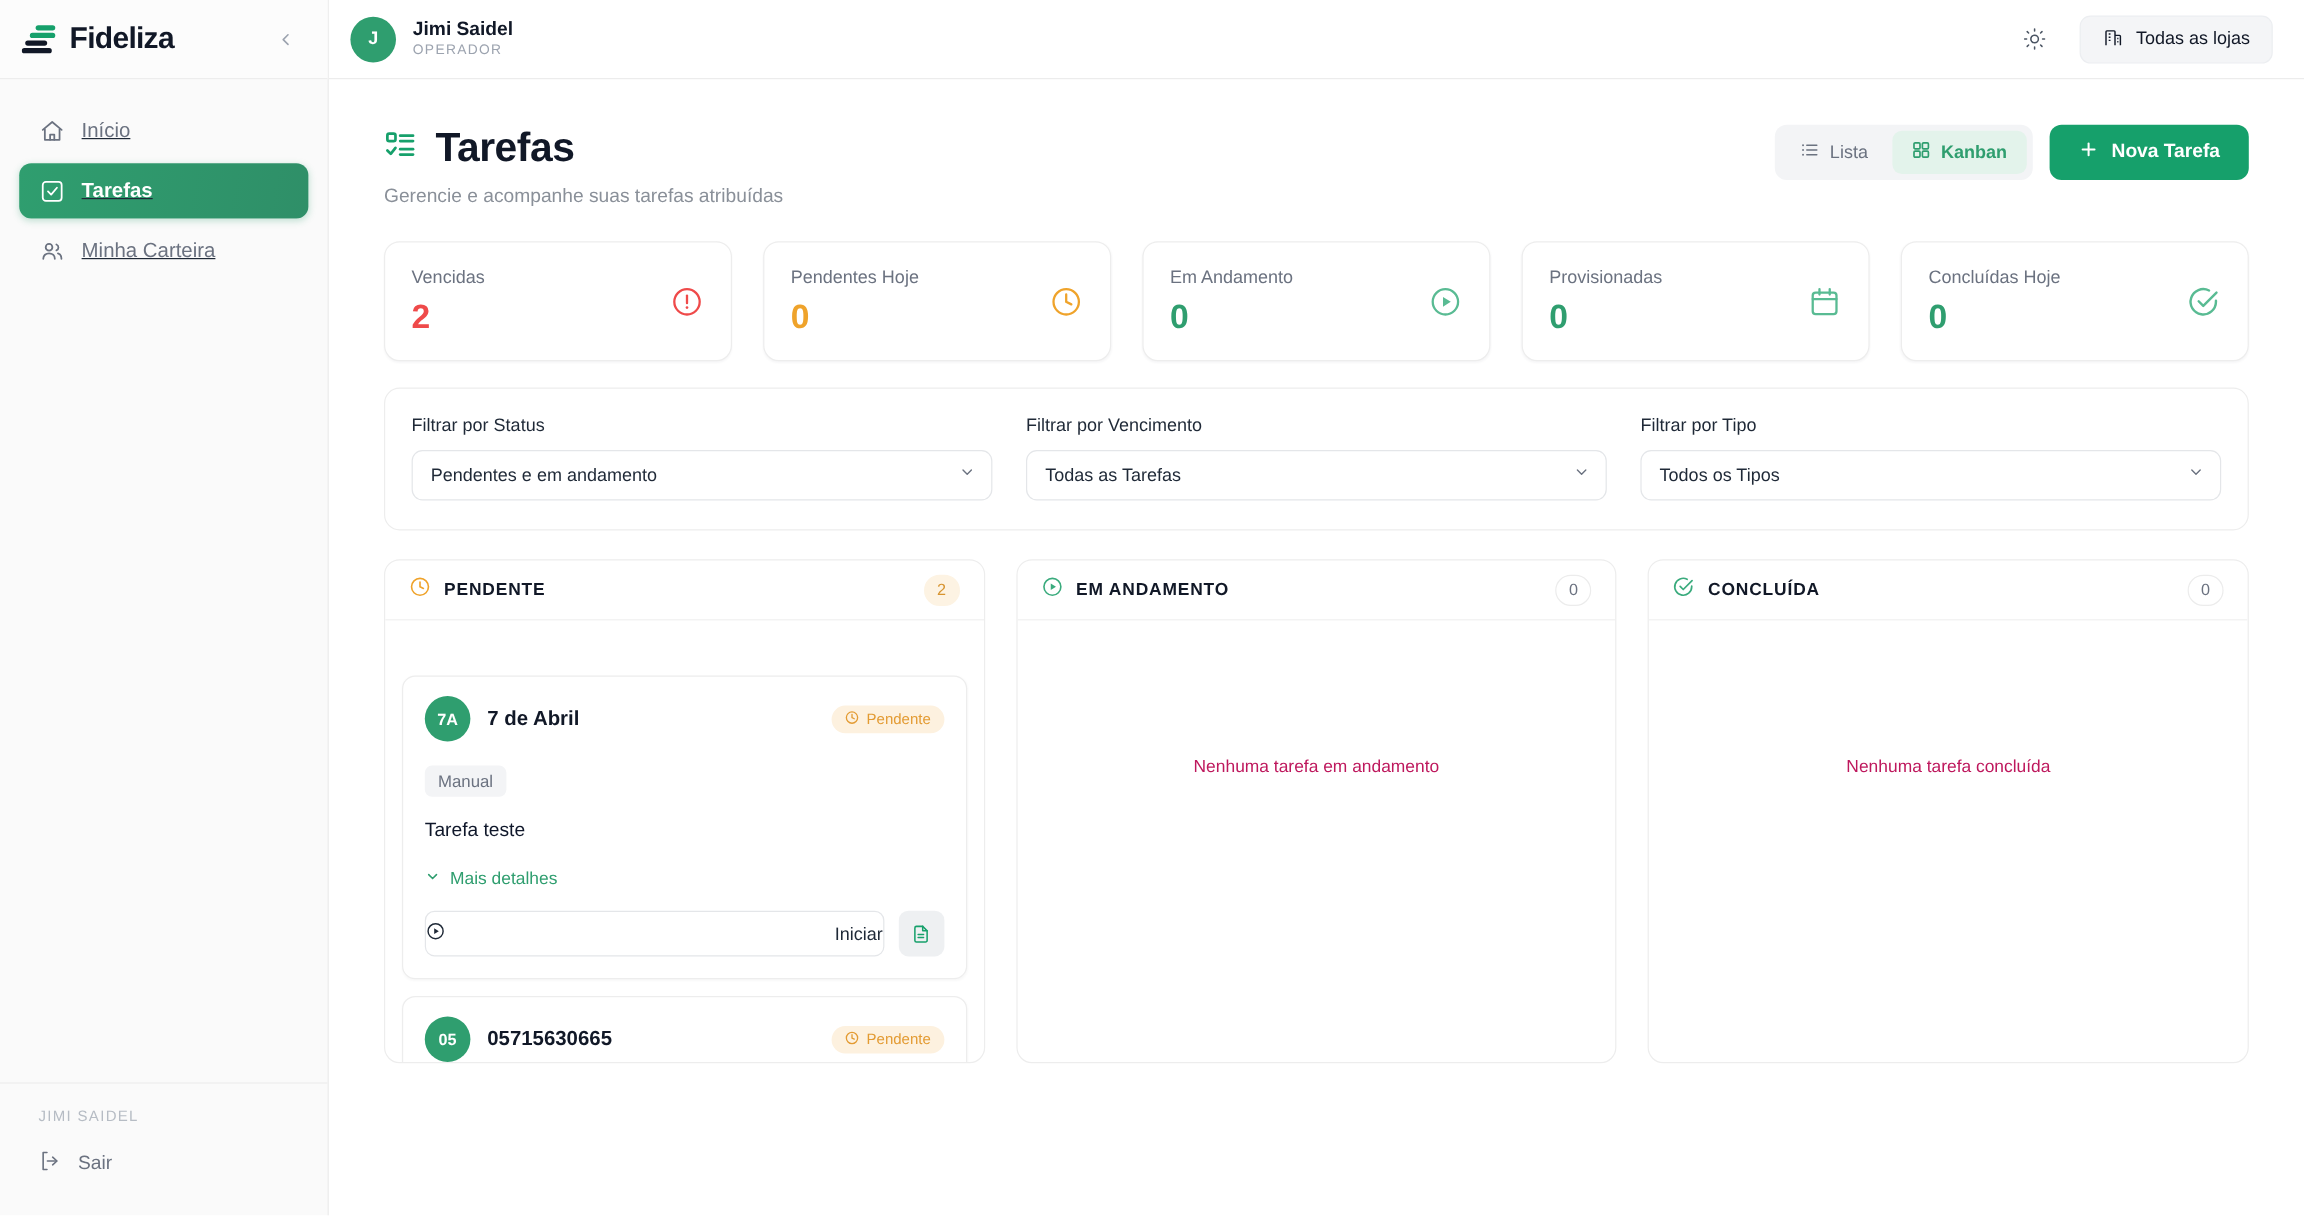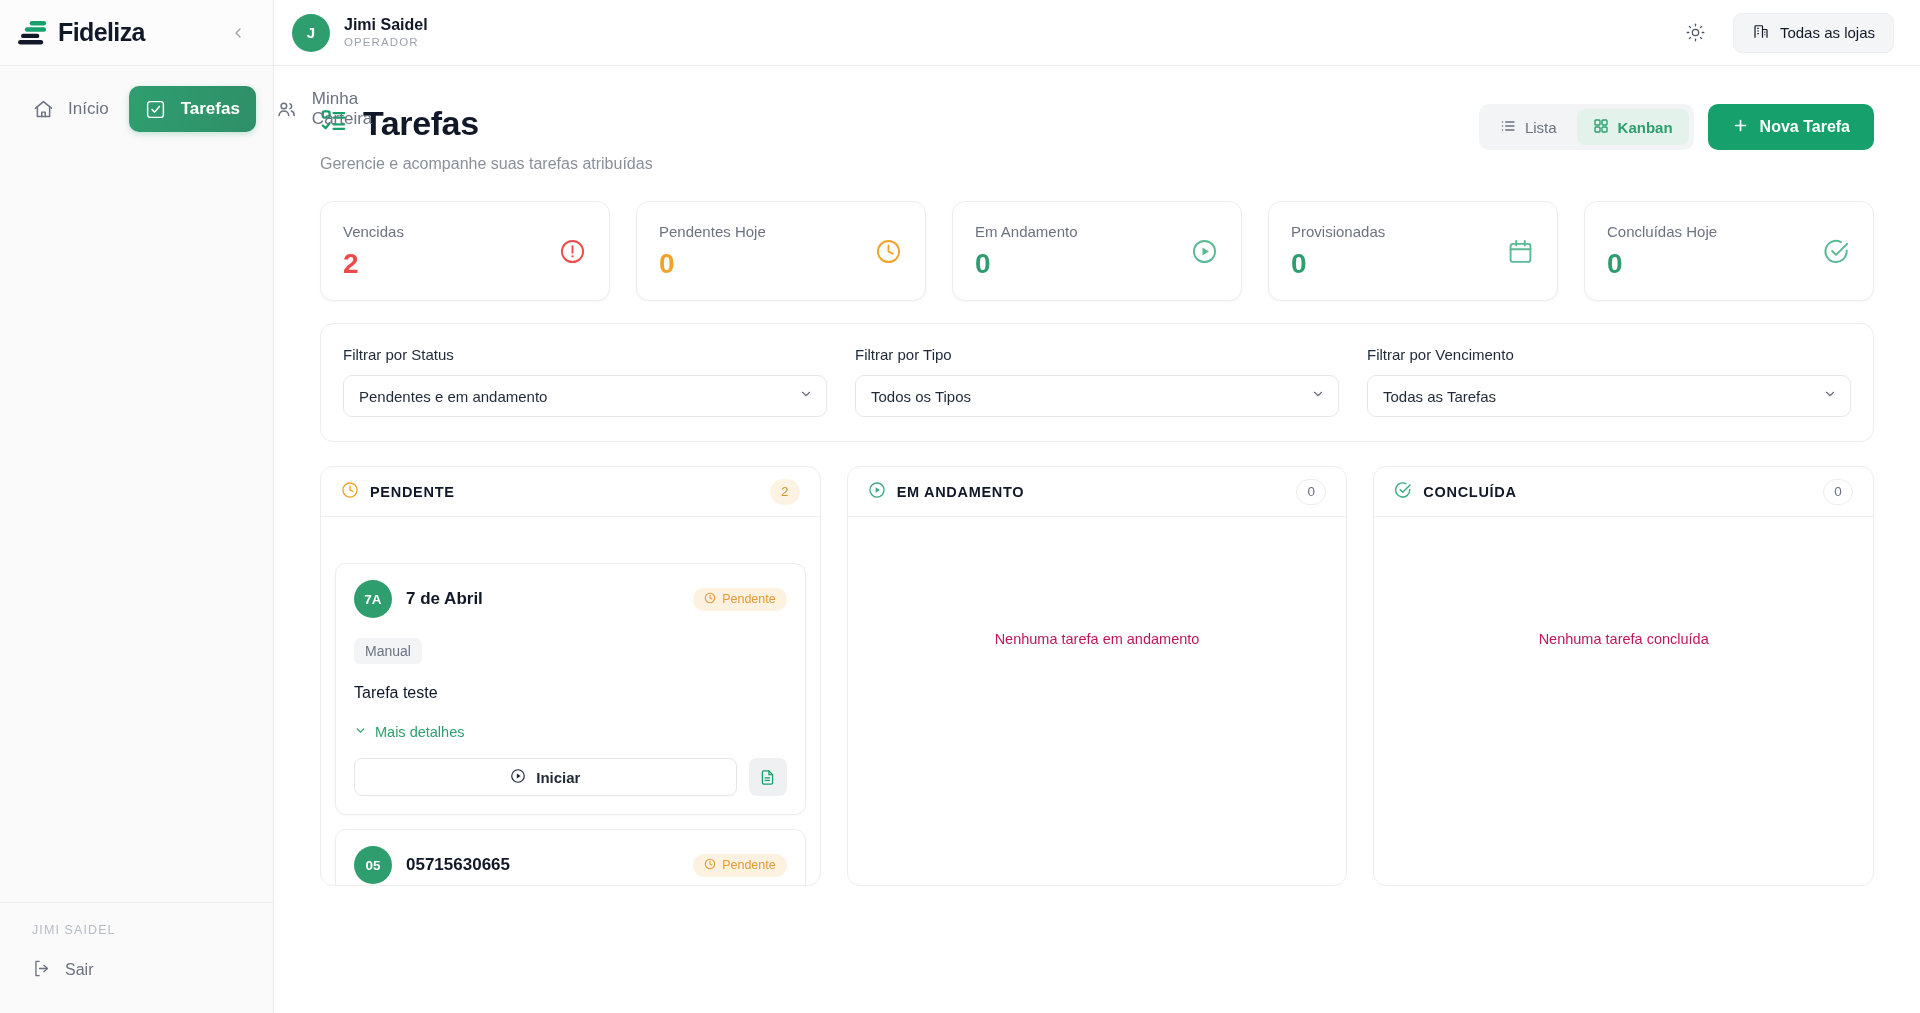--- a/index.html
+++ b/index.html
@@ -28,21 +28,21 @@
   }
   .brand { display: flex; align-items: center; gap: 7px; }
   .brand-mark { width: 33px; height: 26px; display: block; }
   .brand-text {
     font-size: 25px; font-weight: 700; letter-spacing: -0.6px; color: #111827;
   }
   .collapse-btn {
     width: 26px; height: 26px; display: flex; align-items: center; justify-content: center;
     color: #9ca3af; cursor: pointer; background: none; border: none;
   }
-  .nav { padding: 20px 16px 0 16px; display: flex; flex-direction: row; gap: 4px; }
+  .nav { padding: 20px 16px 0 16px; display: flex; flex-direction: column; gap: 4px; text-decoration: underline; }
   .nav-item {
     display: flex; align-items: center; gap: 14px;
     height: 46px; padding: 0 16px;
     border-radius: 10px; cursor: pointer;
     color: #6b7280; font-size: 17px;
   }
   .nav-item .ni-icon { width: 22px; height: 22px; display: flex; align-items: center; justify-content: center; flex: 0 0 22px; }
   .nav-item.active {
     background: linear-gradient(100deg, #2f9e6f 0%, #2f8f68 100%);
     color: #ffffff; font-weight: 600;
@@ -202,23 +202,23 @@
     font-size: 14px; color: #6b7280; margin-top: 20px;
   }
   .tc-desc { font-size: 16px; color: #0f172a; margin-top: 20px; }
   .more-details {
     display: flex; align-items: center; gap: 8px;
     margin-top: 22px; color: #2f9e6f; font-size: 14.5px; cursor: pointer;
   }
   .tc-actions { display: flex; align-items: center; gap: 12px; margin-top: 18px; }
   .start-btn {
     flex: 1 1 auto; height: 38px;
-    display: flex; align-items: center; justify-content: center; gap: 10px;
+    display: flex; align-items: center; justify-content: space-between; gap: 10px;
     border: 1px solid #e4e6e9; border-radius: 8px; background: #fff;
-    font-size: 15px; color: #1f2937; cursor: pointer; font-weight: bold;
+    font-size: 15px; color: #1f2937; cursor: pointer;
   }
   .doc-btn {
     width: 38px; height: 38px; flex: 0 0 38px;
     display: flex; align-items: center; justify-content: center;
     border-radius: 8px; background: #eef0f2; color: #16a06b;
     border: none; cursor: pointer;
   }
 </style>
 </head>
 <body>
@@ -469,34 +469,34 @@
           <div class="select-wrap">
             <div class="select-box">Pendentes e em andamento</div>
             <span class="select-chev">
               <svg width="14" height="14" viewBox="0 0 24 24" fill="none" stroke="currentColor" stroke-width="2" stroke-linecap="round" stroke-linejoin="round">
                   <polyline points="6 9 12 15 18 9"></polyline>
                 </svg>
             </span>
           </div>
         </div>
         <div class="filter-group">
-          <div class="filter-label">Filtrar por Tipo</div>
+          <div class="filter-label">Filtrar por Vencimento</div>
           <div class="select-wrap">
-            <div class="select-box">Todos os Tipos</div>
+            <div class="select-box">Todas as Tarefas</div>
             <span class="select-chev">
               <svg width="14" height="14" viewBox="0 0 24 24" fill="none" stroke="currentColor" stroke-width="2" stroke-linecap="round" stroke-linejoin="round">
                   <polyline points="6 9 12 15 18 9"></polyline>
                 </svg>
             </span>
           </div>
         </div>
         <div class="filter-group">
-          <div class="filter-label">Filtrar por Vencimento</div>
+          <div class="filter-label">Filtrar por Tipo</div>
           <div class="select-wrap">
-            <div class="select-box">Todas as Tarefas</div>
+            <div class="select-box">Todos os Tipos</div>
             <span class="select-chev">
               <svg width="14" height="14" viewBox="0 0 24 24" fill="none" stroke="currentColor" stroke-width="2" stroke-linecap="round" stroke-linejoin="round">
                   <polyline points="6 9 12 15 18 9"></polyline>
                 </svg>
             </span>
           </div>
         </div>
       </div>
 
       <div class="kanban">

